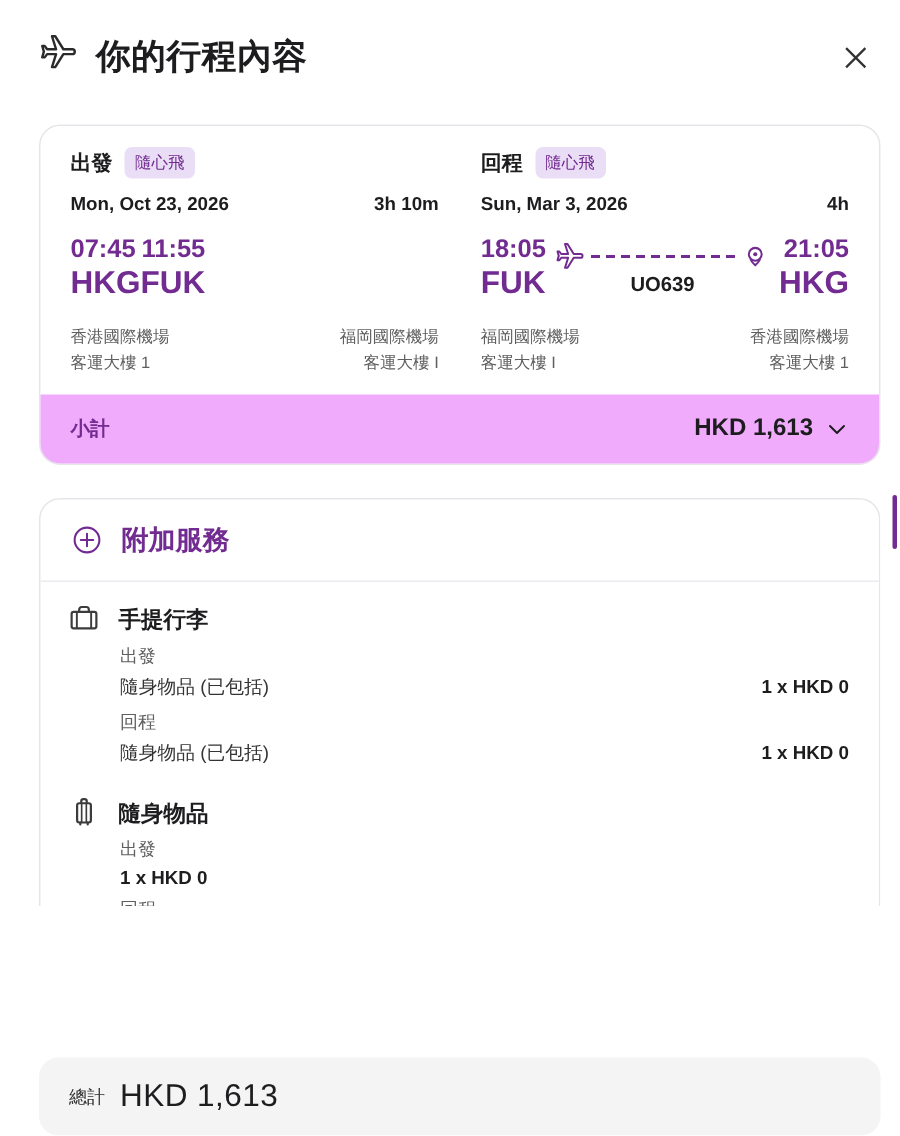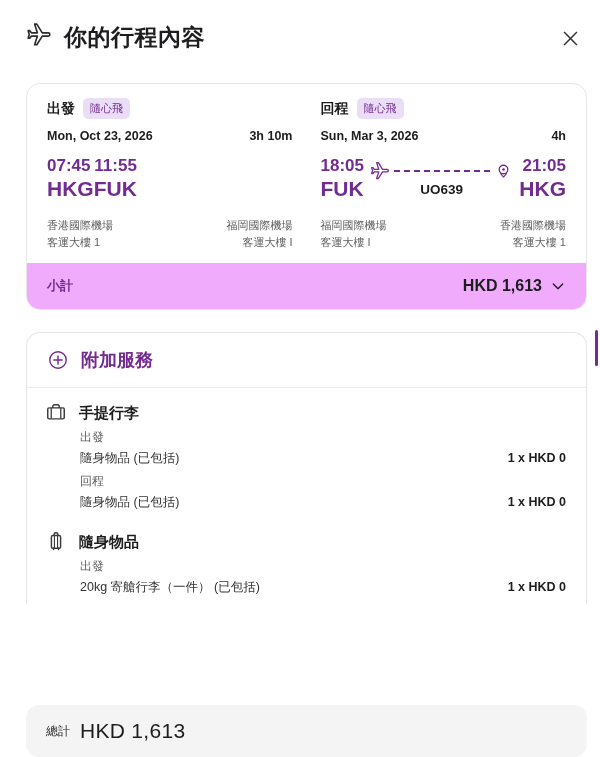--- a/index.html
+++ b/index.html
@@ -241,21 +241,20 @@
             <path d="M10 6V4.6A1.6 1.6 0 0 1 11.6 3h.8A1.6 1.6 0 0 1 14 4.6V6" stroke-width="1.6"></path>
             <path d="M10.3 6v14M13.7 6v14" stroke-width="1.2"></path>
             <path d="M9.3 20v1.4M14.7 20v1.4" stroke-width="1.6" stroke-linecap="round"></path>
           </svg>
         </span>
         <span class="addon-title">隨身物品</span>
       </div>
       <div class="addon-rows">
         <div class="addon-sub">出發</div>
         <div class="addon-item">
-          <span class="lbl">20kg 寄艙行李（一件） (已包括)</span>
           <span class="price">1 x HKD 0</span>
         </div>
         <div class="addon-sub">回程</div>
       </div>
     </div>
   </div>
 
   <div class="total-bar">
     <span class="total-label">總計</span>
     <span class="total-value">HKD 1,613</span>

